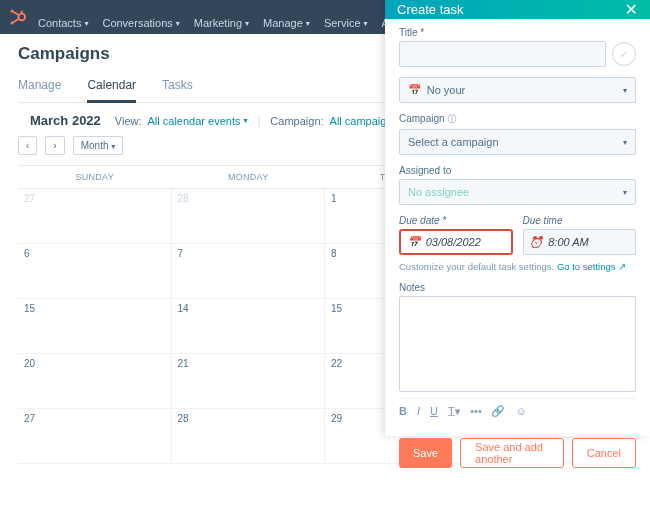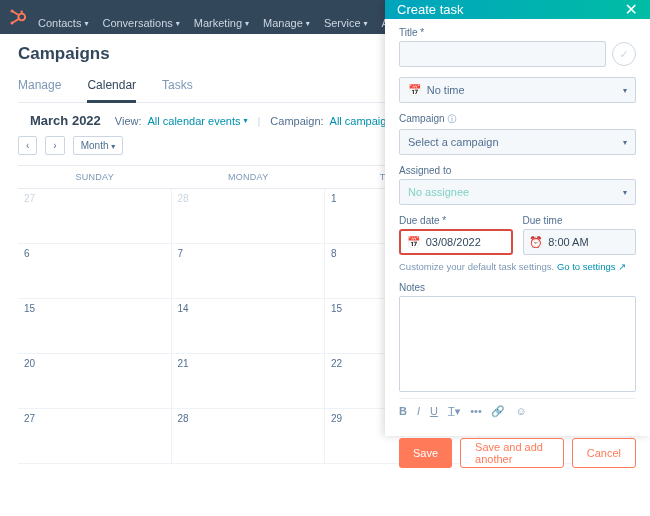--- a/index.html
+++ b/index.html
@@ -37,21 +37,21 @@
   .close { cursor:pointer; font-size:16px; }
   .panel-body { padding:8px 14px 0 14px; font-size:11px; color:#33475b; }
   .lbl { font-size:10px; color:#516f90; margin-bottom:3px; display:block;}
   .title-row { display:flex; gap:6px; align-items:center; margin-bottom:10px;}
   .inp { flex:1; height:26px; border:1px solid #cbd6e2; border-radius:2px; padding:0 6px; font-size:11px; color:#33475b; background:#f5f8fa;}
   .check-circle { width:24px; height:24px; border:1px solid #cbd6e2; border-radius:50%; display:flex; align-items:center; justify-content:center; color:#cbd6e2; cursor:pointer; }
   .sel { height:26px; border:1px solid #cbd6e2; border-radius:2px; background:#f5f8fa; display:flex; align-items:center; justify-content:space-between; padding:0 8px; font-size:11px; color:#516f90; cursor:pointer; margin-bottom:10px;}
   .sel .tri { font-size:8px; }
   .assignee-sel { color:#7fd1c7; }
   .two { display:flex; gap:10px; margin-bottom:6px;}
-  .two > div { flex:1; }
+  .two > div { flex:1;font-style:italic; }
   .datebox { height:26px; border:2px solid #d94c3d; border-radius:3px; background:#fff; display:flex; align-items:center; padding:0 6px; font-size:11px; color:#33475b; gap:5px;}
   .timebox { height:26px; border:1px solid #cbd6e2; border-radius:2px; background:#f5f8fa; display:flex; align-items:center; padding:0 6px; font-size:11px; color:#33475b; gap:5px;}
   .hint { font-size:9.5px; color:#7c98b6; margin-bottom:10px;}
   .hint a { color:#0091ae; text-decoration:none; cursor:pointer;}
   .notes { height:96px; border:1px solid #cbd6e2; border-radius:2px; background:#fff; margin-bottom:6px;}
   .toolbar { display:flex; gap:10px; color:#7c98b6; font-size:11px; border-top:1px solid #eef2f6; padding:6px 0 10px 0;}
   .toolbar span { cursor:pointer;}
   .footer { margin-top:auto; padding:10px 14px 14px 14px; display:flex; gap:8px;}
   .btn { height:30px; border-radius:3px; font-size:11px; display:flex; align-items:center; justify-content:center; cursor:pointer; padding:0 14px;}
   .btn-primary { background:#ff7a59; color:#fff; font-weight:500;}
@@ -183,21 +183,21 @@
 
     <span class="lbl">Title *</span>
     <div class="title-row">
       <input class="inp" style="">
       <div class="check-circle">✓</div>
     </div>
 
     <div class="sel">
       <span style="display:flex;align-items:center;gap:5px;">
           <span>📅</span>
-          <span>No time</span>
+          <span>No your</span>
         </span>
       <span class="tri">▾</span>
     </div>
 
     <span class="lbl"><span>Campaign</span> <span style="font-size:9px;color:#7c98b6;">ⓘ</span></span>
     <div class="sel">
       <span>Select a campaign</span>
       <span class="tri">▾</span>
     </div>
 

